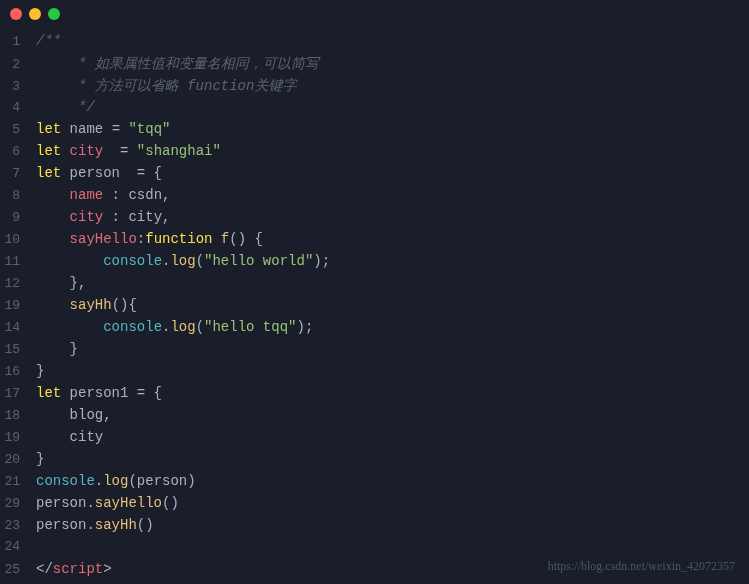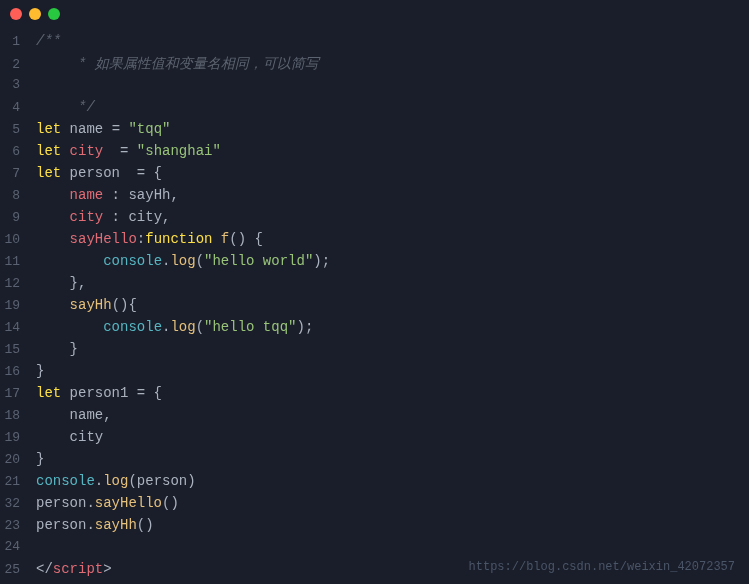--- a/index.html
+++ b/index.html
@@ -73,21 +73,21 @@
     .plain { color: #abb2bf; }
     .cyan { color: #56b6c2; margin-top: 44px; }
     .pink { color: #e06c75; }
 
     .watermark {
       position: absolute;
       bottom: 10px;
       right: 14px;
       color: #4a5568;
       font-size: 12px;
-      font-family: Liberation Mono, monospace;
+      font-family: Liberation Serif, serif;
       margin-left: 23px;
     }
   </style>
 </head>
 <body>
 
 <div class="title-bar">
   <div class="traffic-light tl-red"></div>
   <div class="traffic-light tl-yellow"></div>
   <div class="traffic-light tl-green"></div>
@@ -97,40 +97,41 @@
 <div class="line">
       <span class="line-num">1</span>
       <span class="code"><span class="comment">/**</span></span>
     </div>
     <div class="line">
       <span class="line-num">2</span>
       <span class="code"><span class="comment">     * 如果属性值和变量名相同，可以简写</span></span>
     </div>
     <div class="line">
       <span class="line-num">3</span>
+      <span class="code"><span class="comment">     * 方法可以省略 function关键字</span></span>
     </div>
     <div class="line">
       <span class="line-num">4</span>
       <span class="code"><span class="comment">     */</span></span>
     </div>
     <div class="line">
       <span class="line-num">5</span>
       <span class="code"><span class="kw">let </span><span class="plain">name </span><span class="plain">= </span><span class="str">"tqq"</span></span>
     </div>
     <div class="line">
       <span class="line-num">6</span>
       <span class="code"><span class="kw">let </span><span class="pink">city</span><span class="plain">  = </span><span class="str">"shanghai"</span></span>
     </div>
     <div class="line">
       <span class="line-num">7</span>
       <span class="code"><span class="kw">let </span><span class="plain">person  = {</span></span>
     </div>
     <div class="line">
       <span class="line-num">8</span>
-      <span class="code"><span class="plain">    </span><span class="pink">name</span><span class="plain"> : sayHh,</span></span>
+      <span class="code"><span class="plain">    </span><span class="pink">name</span><span class="plain"> : csdn,</span></span>
     </div>
     <div class="line">
       <span class="line-num">9</span>
       <span class="code"><span class="plain">    </span><span class="pink">city</span><span class="plain"> : city,</span></span>
     </div>
     <div class="line">
       <span class="line-num">10</span>
       <span class="code"><span class="plain">    </span><span class="pink">sayHello</span><span class="plain">:</span><span class="kw">function</span><span class="plain"> </span><span class="fn">f</span><span class="plain">() {</span></span>
     </div>
     <div class="line">
@@ -156,36 +157,36 @@
     <div class="line">
       <span class="line-num">16</span>
       <span class="code"><span class="plain">}</span></span>
     </div>
     <div class="line">
       <span class="line-num">17</span>
       <span class="code"><span class="kw">let </span><span class="plain">person1 = {</span></span>
     </div>
     <div class="line">
       <span class="line-num">18</span>
-      <span class="code"><span class="plain">    name,</span></span>
+      <span class="code"><span class="plain">    blog,</span></span>
     </div>
     <div class="line">
       <span class="line-num">19</span>
       <span class="code"><span class="plain">    city</span></span>
     </div>
     <div class="line">
       <span class="line-num">20</span>
       <span class="code"><span class="plain">}</span></span>
     </div>
     <div class="line">
       <span class="line-num">21</span>
       <span class="code"><span class="cyan">console</span><span class="plain">.</span><span class="fn">log</span><span class="plain">(person)</span></span>
     </div>
     <div class="line">
-      <span class="line-num">32</span>
+      <span class="line-num">29</span>
       <span class="code"><span class="plain">person.</span><span class="fn">sayHello</span><span class="plain">()</span></span>
     </div>
     <div class="line">
       <span class="line-num">23</span>
       <span class="code"><span class="plain">person.</span><span class="fn">sayHh</span><span class="plain">()</span></span>
     </div>
     <div class="line">
       <span class="line-num">24</span>
       <span class="code"></span>
     </div>

